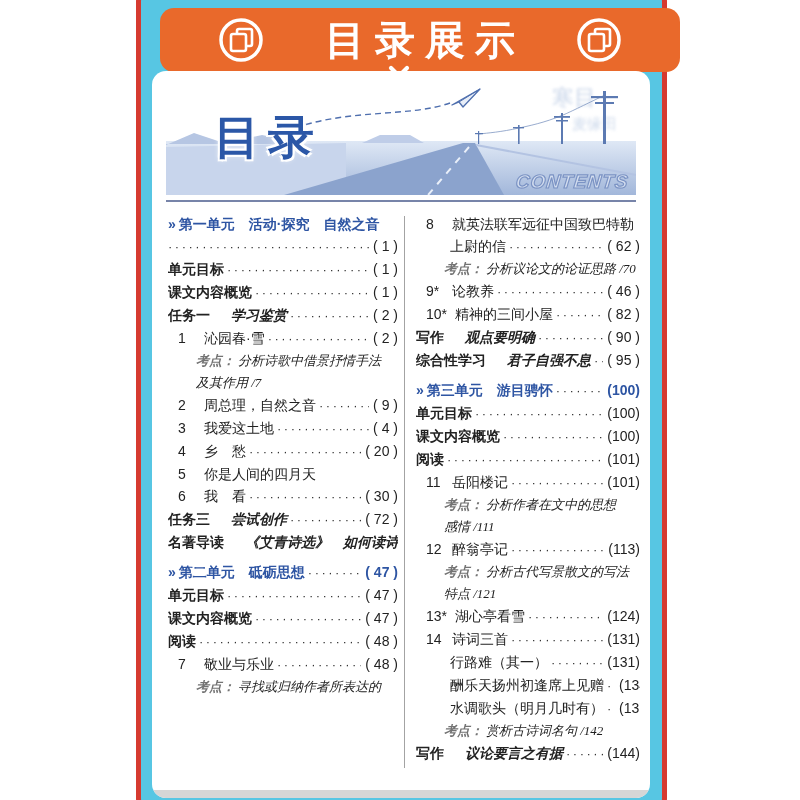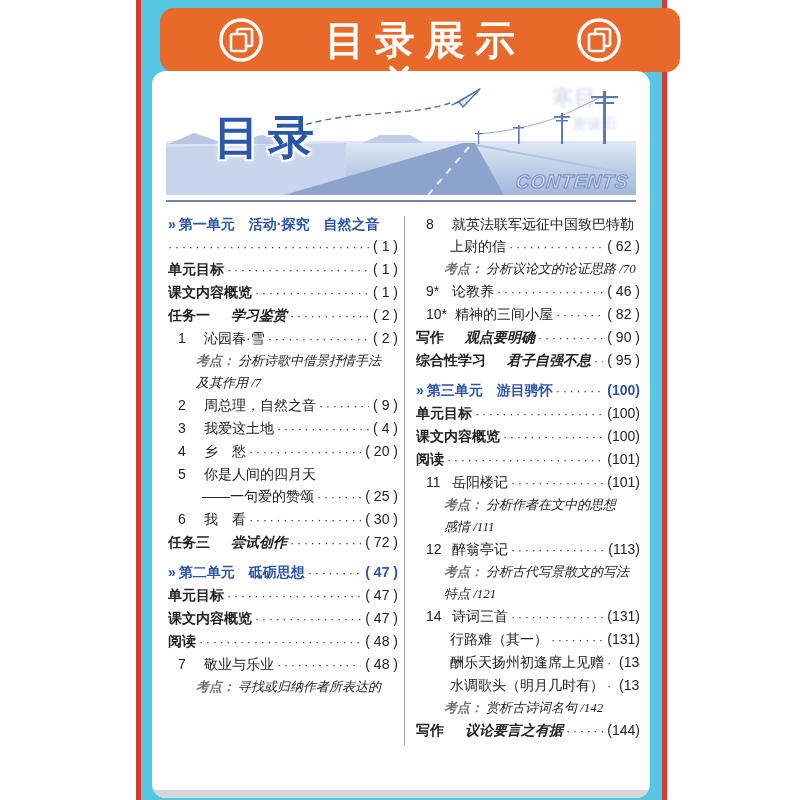--- a/index.html
+++ b/index.html
@@ -218,36 +218,36 @@
           <div class="row lesson">
             <span class="num">4</span>
             <span class="tit">乡　愁</span>
             <span class="leader"></span>
             <span class="page-no">( 20 )</span>
           </div>
           <div class="row lesson1">
             <span class="num">5</span>
             <span class="tit">你是人间的四月天</span>
           </div>
-          <div class="row cont">
-            <span class="tit">——一句爱的赞颂</span>
-            <span class="leader"></span>
-            <span class="page-no">( 25 )</span>
-          </div>
           <div class="row lesson">
             <span class="num">6</span>
             <span class="tit">我　看</span>
             <span class="leader"></span>
             <span class="page-no">( 30 )</span>
           </div>
           <div class="row label">
             <span class="lab">任务三</span>
             <span class="lab2">尝试创作</span>
             <span class="leader"></span>
             <span class="page-no">( 72 )</span>
+          </div>
+          <div class="row label">
+            <span class="lab">名著导读</span>
+            <span class="lab2">《艾青诗选》　如何读诗</span>
+            <span class="leader"></span>
           </div>
           <div class="row unit gap">
             <span class="chev">»</span>
             <span class="utit">第二单元　砥砺思想</span>
             <span class="leader"></span>
             <span class="page-no">( 47 )</span>
           </div>
           <div class="row label">
             <span class="lab">单元目标</span>
             <span class="leader"></span>
@@ -353,20 +353,26 @@
             <span class="page-no">(113)</span>
           </div>
           <div class="row note">
             <span class="kp">考点：</span>
             <span class="ntxt">分析古代写景散文的写法</span>
           </div>
           <div class="row note2">
             <span class="ntxt">特点 /121</span>
           </div>
           <div class="row lesson">
+            <span class="num">13*</span>
+            <span class="tit">湖心亭看雪</span>
+            <span class="leader"></span>
+            <span class="page-no">(124)</span>
+          </div>
+          <div class="row lesson">
             <span class="num">14</span>
             <span class="tit">诗词三首</span>
             <span class="leader"></span>
             <span class="page-no">(131)</span>
           </div>
           <div class="row sub">
             <span class="tit">行路难（其一）</span>
             <span class="leader"></span>
             <span class="page-no">(131)</span>
           </div>

